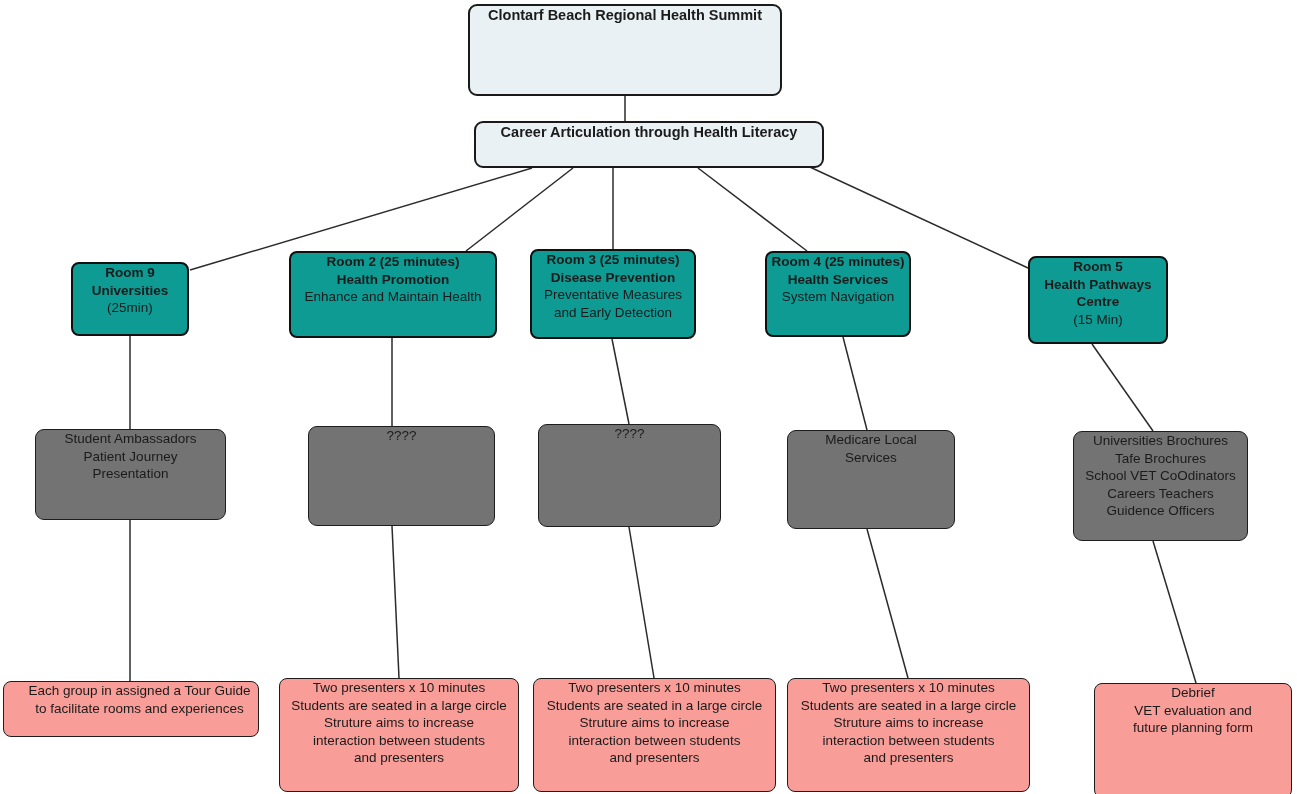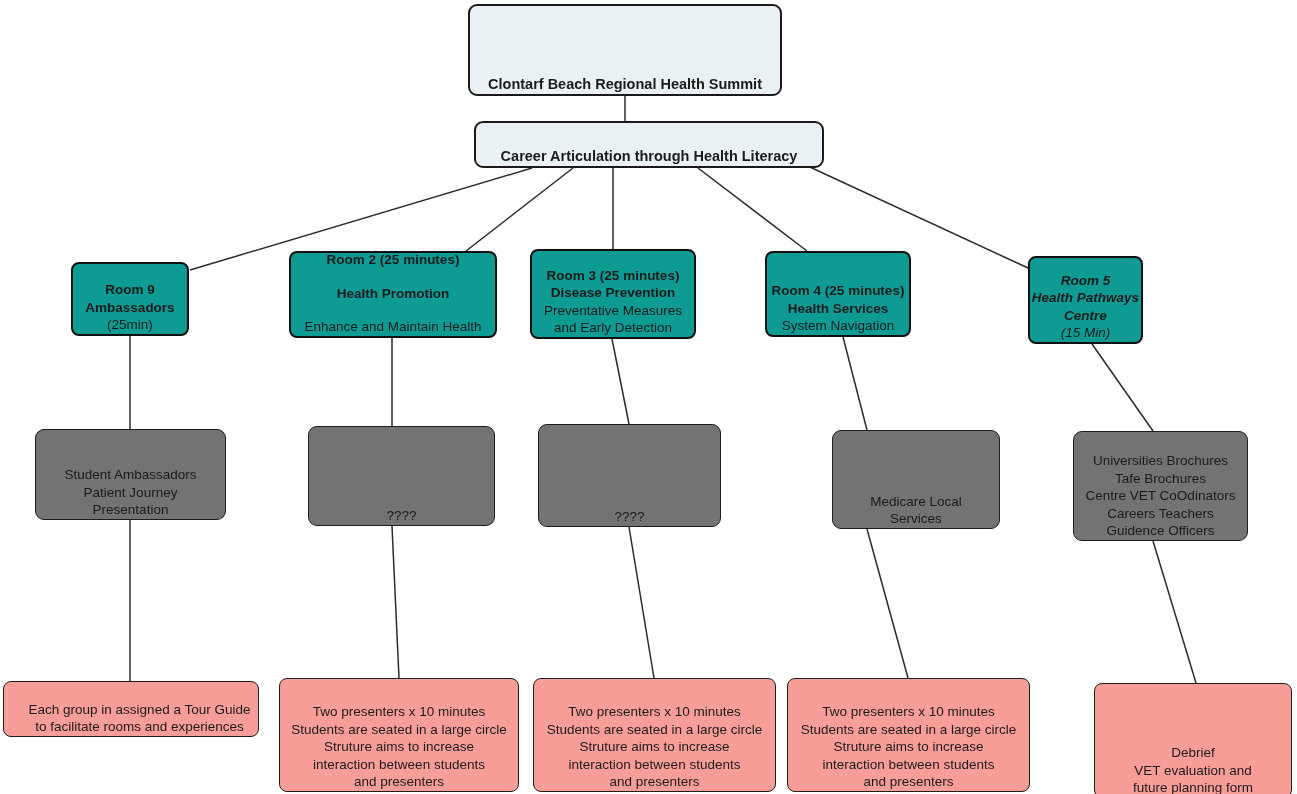--- a/index.html
+++ b/index.html
@@ -22,21 +22,21 @@
     width: 1297px;
     height: 794px;
     pointer-events: none;
   }
   .node {
     position: absolute;
     box-sizing: border-box;
     display: flex;
     flex-direction: column;
     align-items: center;
-    justify-content: flex-end;
+    justify-content: flex-start;
     text-align: center;
     color: #1b1b1b;
     z-index: 2;
   }
   .node .line {
     display: block;
     white-space: nowrap;
     line-height: 1.30;
   }
   .node .line.b { font-weight: bold; }
@@ -94,64 +94,64 @@
       <line x1="1153" y1="541" x2="1196" y2="683" stroke="#2b2b2b" stroke-width="1.5"></line>
     </svg>
 <div class="node top" style="left: 468px; top: 4px; width: 314px; height: 92px;">
       <span class="line b">Clontarf Beach Regional Health Summit</span>
     </div>
     <div class="node top" style="left: 474px; top: 121px; width: 350px; height: 47px;">
       <span class="line b">Career Articulation through Health Literacy</span>
     </div>
     <div class="node room" style="left: 71px; top: 262px; width: 118px; height: 74px;">
       <span class="line b">Room 9</span>
-      <span class="line b">Ambassadors</span>
+      <span class="line b">Universities</span>
       <span class="line">(25min)</span>
     </div>
-    <div class="node room" style="left: 289px; top: 251px; width: 208px; height: 87px; gap: 16px;">
+    <div class="node room" style="left: 289px; top: 251px; width: 208px; height: 87px;">
       <span class="line b">Room 2 (25 minutes)</span>
       <span class="line b">Health Promotion</span>
       <span class="line">Enhance and Maintain Health</span>
     </div>
     <div class="node room" style="left: 530px; top: 249px; width: 166px; height: 90px;">
       <span class="line b">Room 3 (25 minutes)</span>
       <span class="line b">Disease Prevention</span>
       <span class="line">Preventative Measures</span>
       <span class="line">and Early Detection</span>
     </div>
     <div class="node room" style="left: 765px; top: 251px; width: 146px; height: 86px;">
       <span class="line b">Room 4 (25 minutes)</span>
       <span class="line b">Health Services</span>
       <span class="line">System Navigation</span>
     </div>
-    <div class="node room" style="left: 1028px; top: 256px; width: 115px; height: 88px; font-style: italic;">
+    <div class="node room" style="left: 1028px; top: 256px; width: 140px; height: 88px;">
       <span class="line b">Room 5</span>
       <span class="line b">Health Pathways</span>
       <span class="line b">Centre</span>
       <span class="line">(15 Min)</span>
     </div>
     <div class="node detail" style="left: 35px; top: 429px; width: 191px; height: 91px;">
       <span class="line">Student Ambassadors</span>
       <span class="line">Patient Journey</span>
       <span class="line">Presentation</span>
     </div>
     <div class="node detail" style="left: 308px; top: 426px; width: 187px; height: 100px;">
       <span class="line">????</span>
     </div>
     <div class="node detail" style="left: 538px; top: 424px; width: 183px; height: 103px;">
       <span class="line">????</span>
     </div>
-    <div class="node detail" style="left: 832px; top: 430px; width: 168px; height: 99px;">
+    <div class="node detail" style="left: 787px; top: 430px; width: 168px; height: 99px;">
       <span class="line">Medicare Local</span>
       <span class="line">Services</span>
     </div>
     <div class="node detail" style="left: 1073px; top: 431px; width: 175px; height: 110px;">
       <span class="line">Universities Brochures</span>
       <span class="line">Tafe Brochures</span>
-      <span class="line">Centre VET CoOdinators</span>
+      <span class="line">School VET CoOdinators</span>
       <span class="line">Careers Teachers</span>
       <span class="line">Guidence Officers</span>
     </div>
     <div class="node note" style="left: 3px; top: 681px; width: 256px; height: 56px; padding-left: 17px;">
       <span class="line">Each group in assigned a Tour Guide</span>
       <span class="line">to facilitate rooms and experiences</span>
     </div>
     <div class="node note" style="left: 279px; top: 678px; width: 240px; height: 114px;">
       <span class="line">Two presenters x 10 minutes</span>
       <span class="line">Students are seated in a large circle</span>

